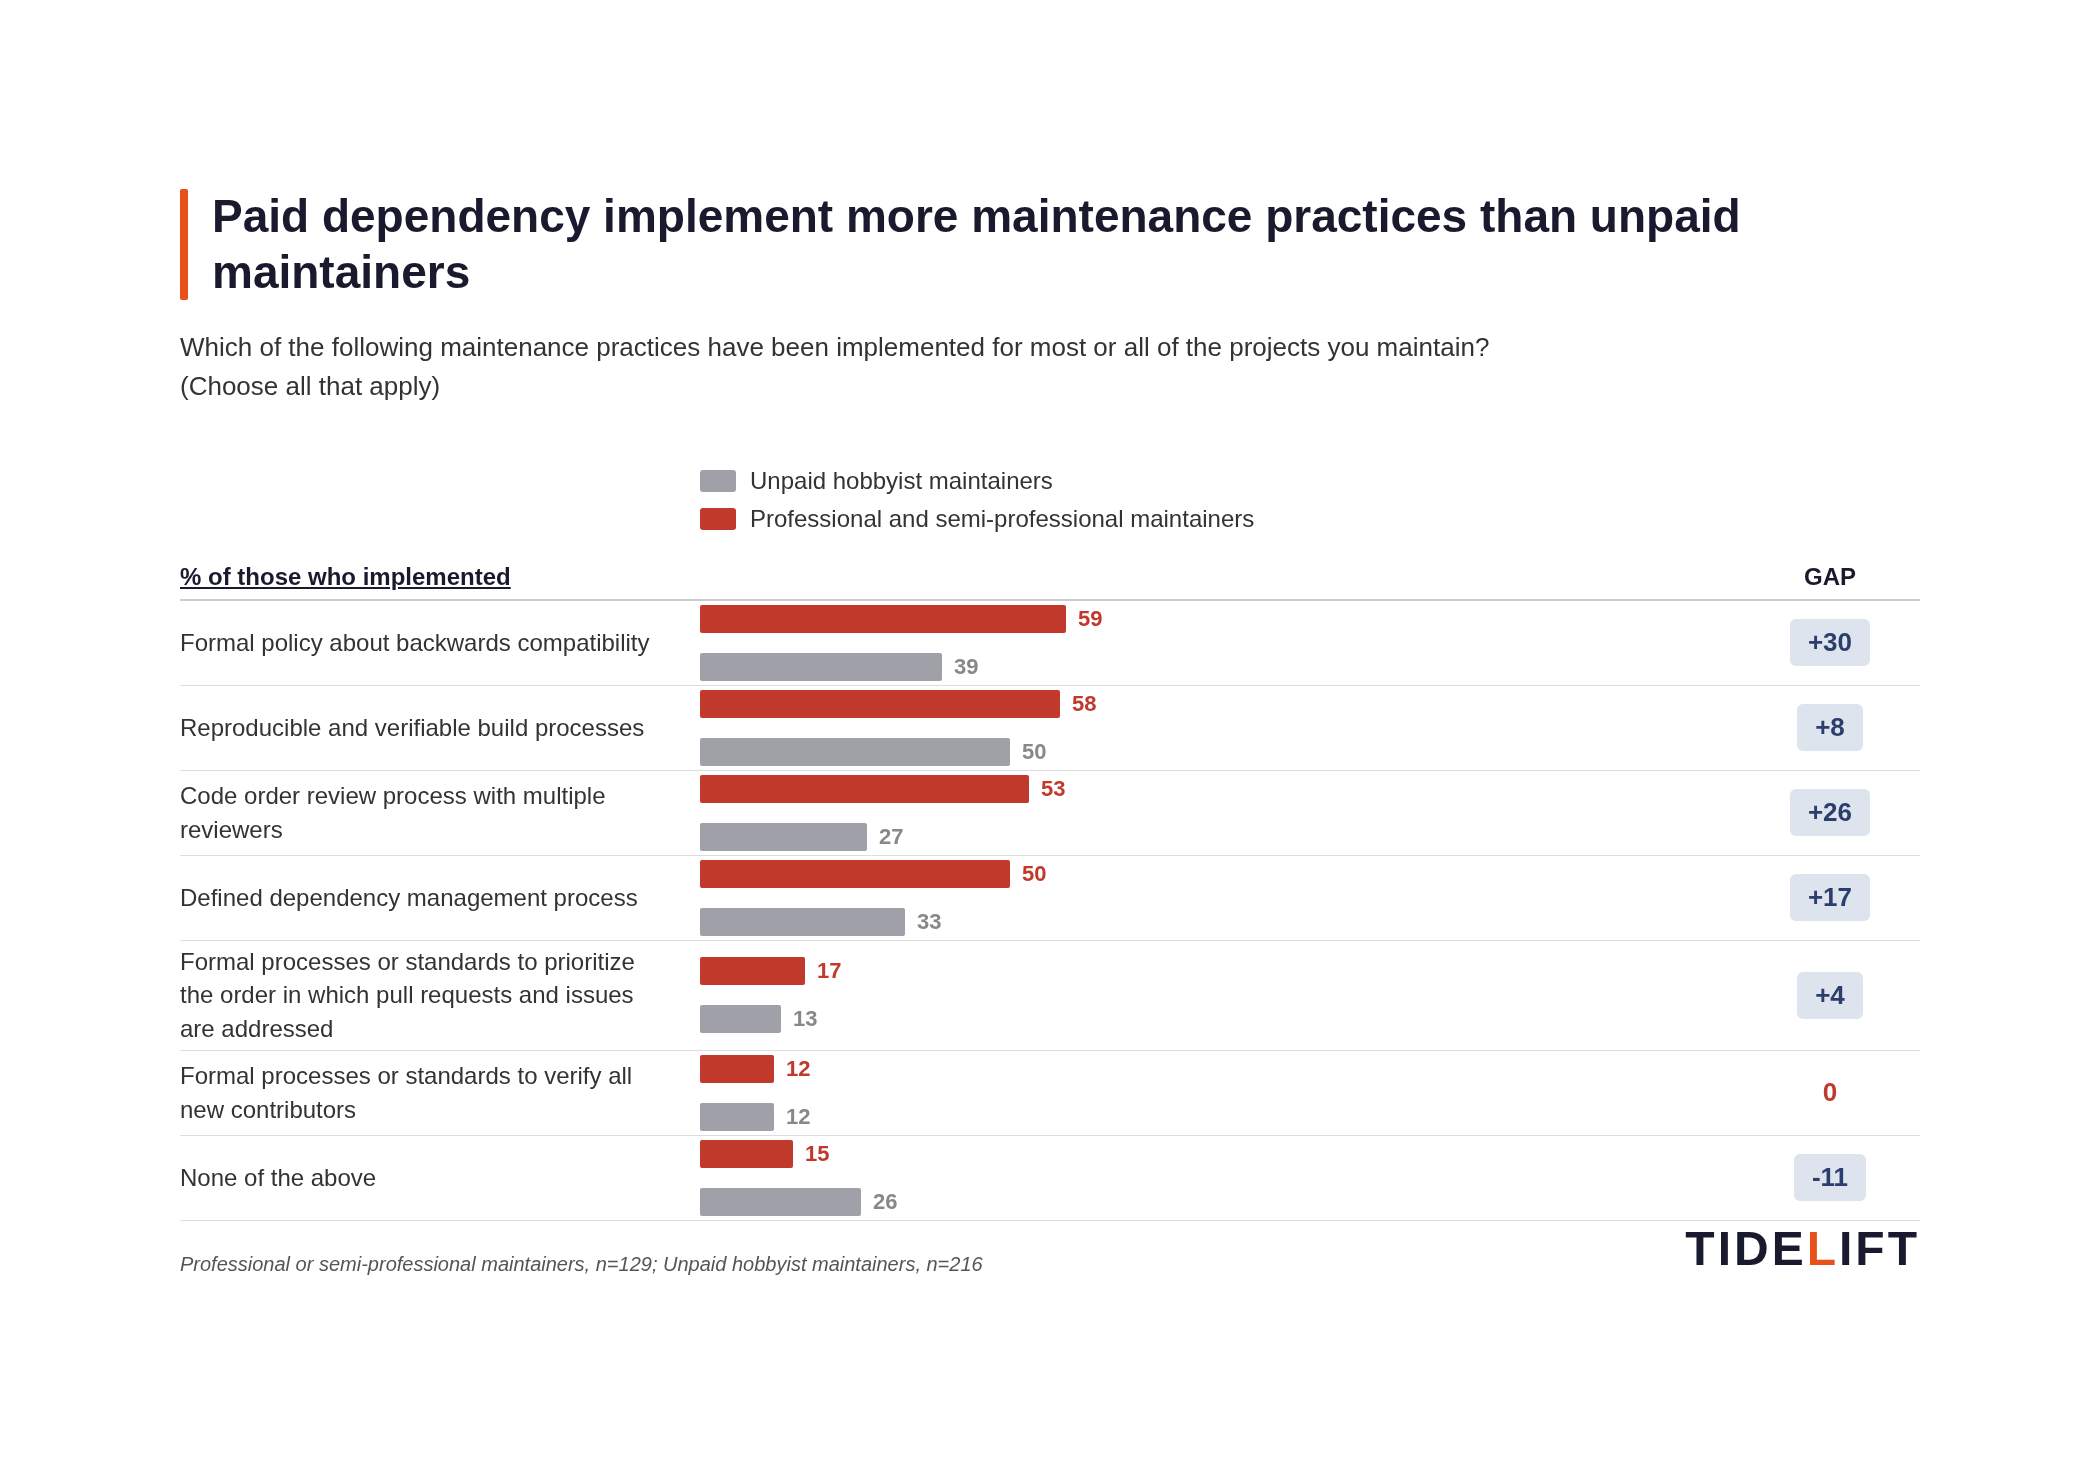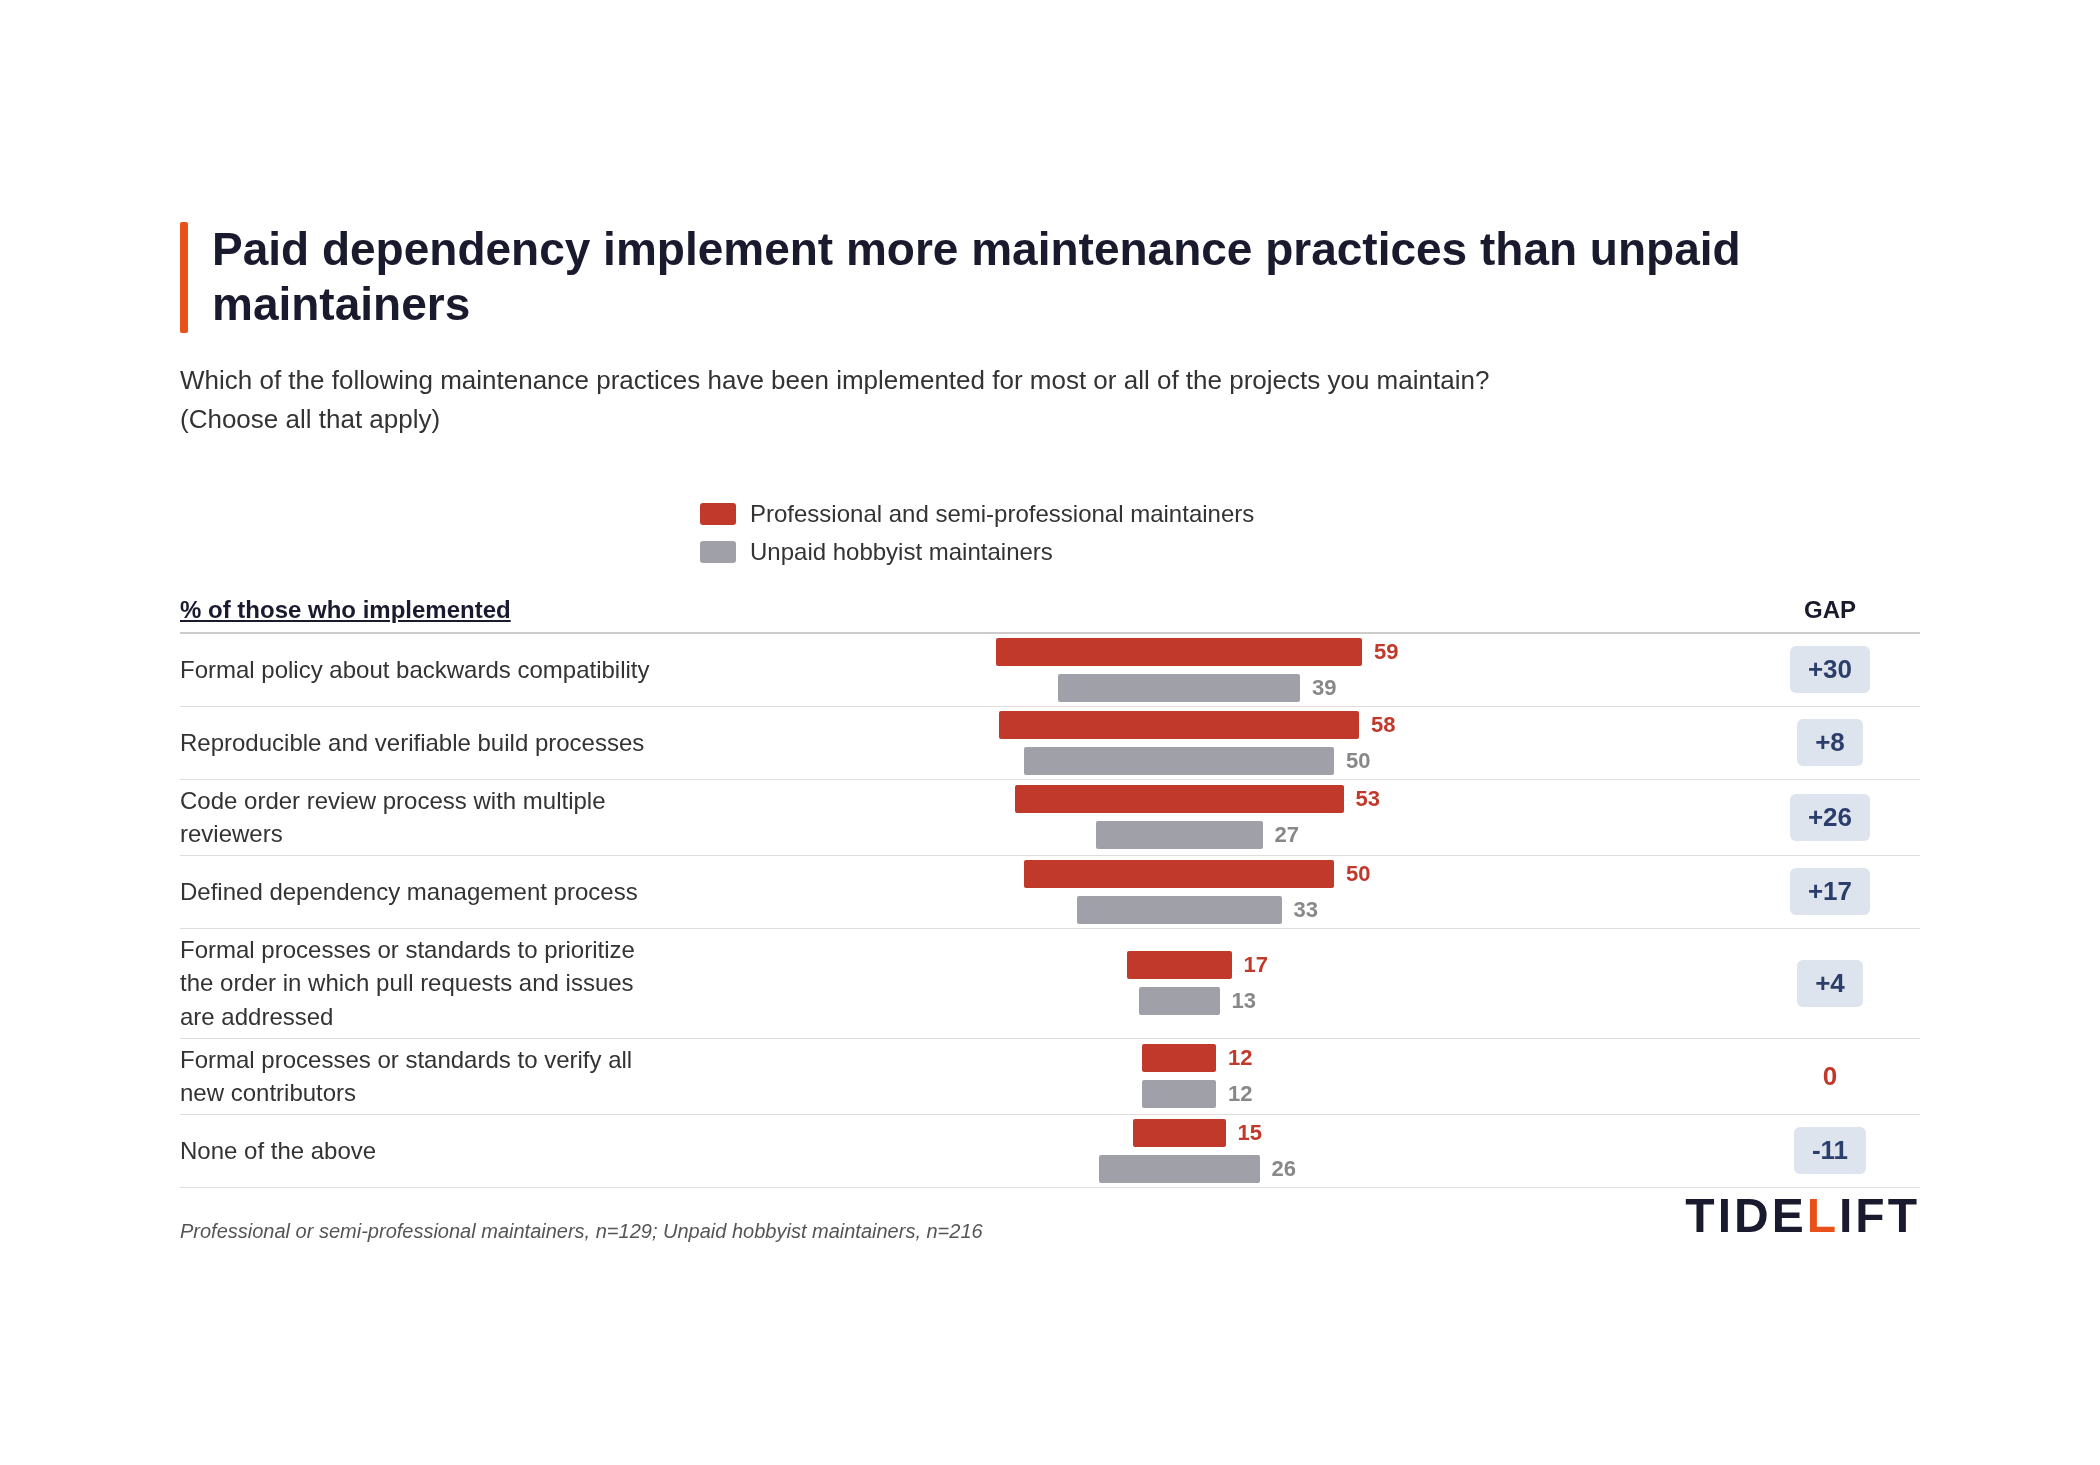--- a/index.html
+++ b/index.html
@@ -106,23 +106,22 @@
       font-size: 24px;
       color: #333;
       line-height: 1.4;
       padding-right: 30px;
       flex-shrink: 0;
     }
     .row-bars {
       flex: 1;
       display: flex;
       flex-direction: column;
-      gap: 8px;
+      gap: 20px;
       padding-right: 40px;
-      align-items: center;
     }
     .bar-wrapper {
       display: flex;
       align-items: center;
       gap: 12px;
     }
     .bar {
       height: 28px;
       border-radius: 2px;
     }
@@ -183,26 +182,26 @@
 
   <div class="title-block">
     <div class="title-bar"></div>
     <h1 class="title-text">Paid dependency implement more maintenance practices than unpaid maintainers</h1>
   </div>
 
   <p class="subtitle">Which of the following maintenance practices have been implemented for most or all of the projects you maintain?<br>(Choose all that apply)</p>
 
   <div class="legend">
     <div class="legend-item">
+      <div class="legend-box gray"></div>
+      <span>Unpaid hobbyist maintainers</span>
+    </div>
+    <div class="legend-item">
       <div class="legend-box red"></div>
       <span>Professional and semi-professional maintainers</span>
-    </div>
-    <div class="legend-item">
-      <div class="legend-box gray"></div>
-      <span>Unpaid hobbyist maintainers</span>
     </div>
   </div>
 
   <div class="header-row">
     <div class="col-label">% of those who implemented</div>
     <div class="col-chart"></div>
     <div class="col-gap">GAP</div>
   </div>
 
   <div class="divider"></div>

